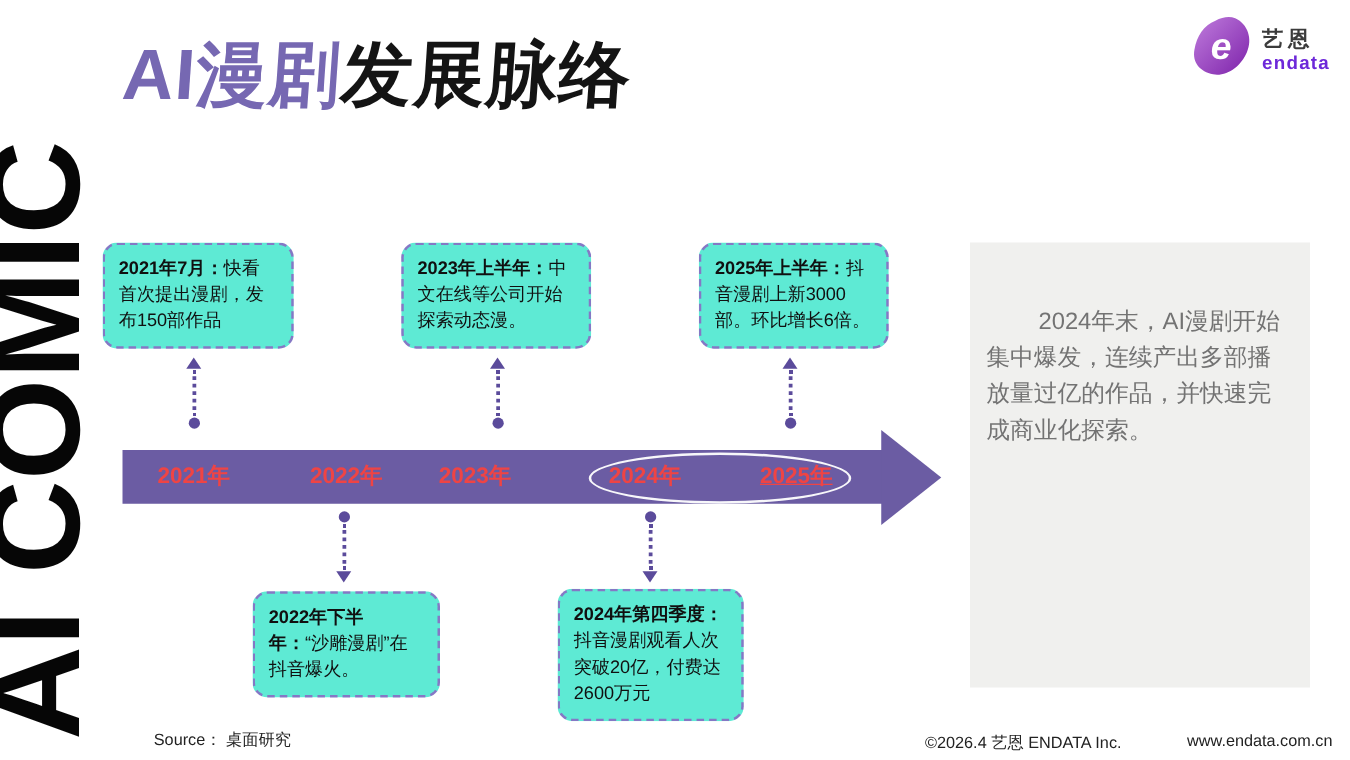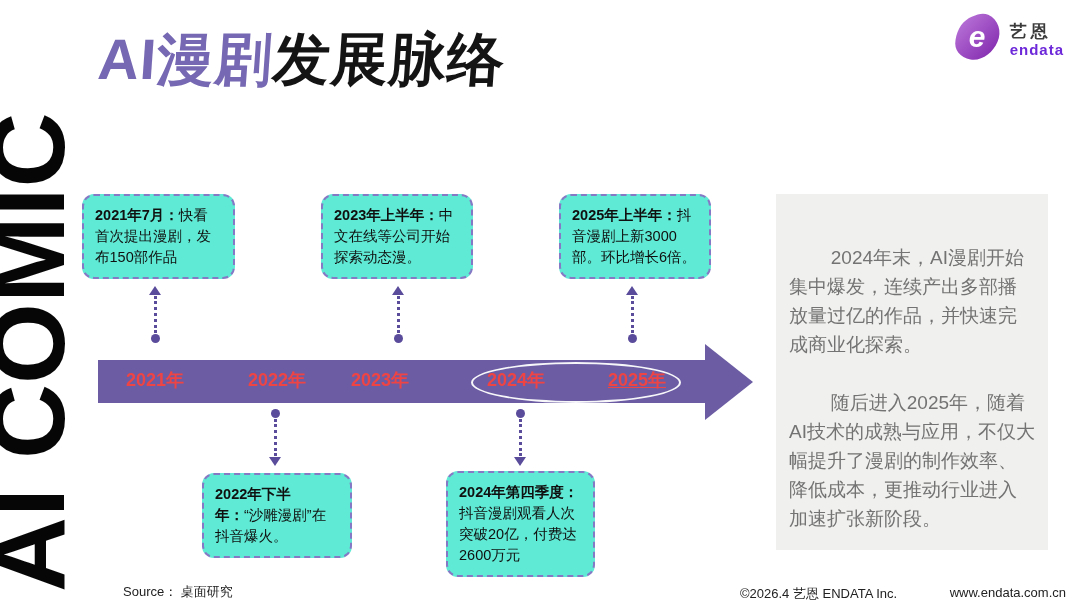--- a/index.html
+++ b/index.html
@@ -135,18 +135,17 @@
 </div>
 
 <div class="milestone" id="m2021"><b>2021年7月：</b><span>快看首次提出漫剧，发布150部作品</span></div>
 <div class="milestone" id="m2023"><b>2023年上半年：</b><span>中文在线等公司开始探索动态漫。</span></div>
 <div class="milestone" id="m2025"><b>2025年上半年：</b><span>抖音漫剧上新3000部。环比增长6倍。</span></div>
 <div class="milestone" id="m2022"><b>2022年下半年：</b><span>“沙雕漫剧”在抖音爆火。</span></div>
 <div class="milestone" id="m2024"><b>2024年第四季度：</b><span>抖音漫剧观看人次突破20亿，付费达2600万元</span></div>
 
 <div id="summary">
   <p class="first">2024年末，AI漫剧开始集中爆发，连续产出多部播放量过亿的作品，并快速完成商业化探索。</p>
-  <p class="second">随后进入2025年，随着AI技术的成熟与应用，不仅大幅提升了漫剧的制作效率、降低成本，更推动行业进入加速扩张新阶段。</p>
 </div>
 
 <div class="footer-text" id="source">Source： 桌面研究</div>
 <div class="footer-text" id="copyright">©2026.4 艺恩 ENDATA Inc.</div>
 <div class="footer-text" id="website">www.endata.com.cn</div>
 
 </body></html>

